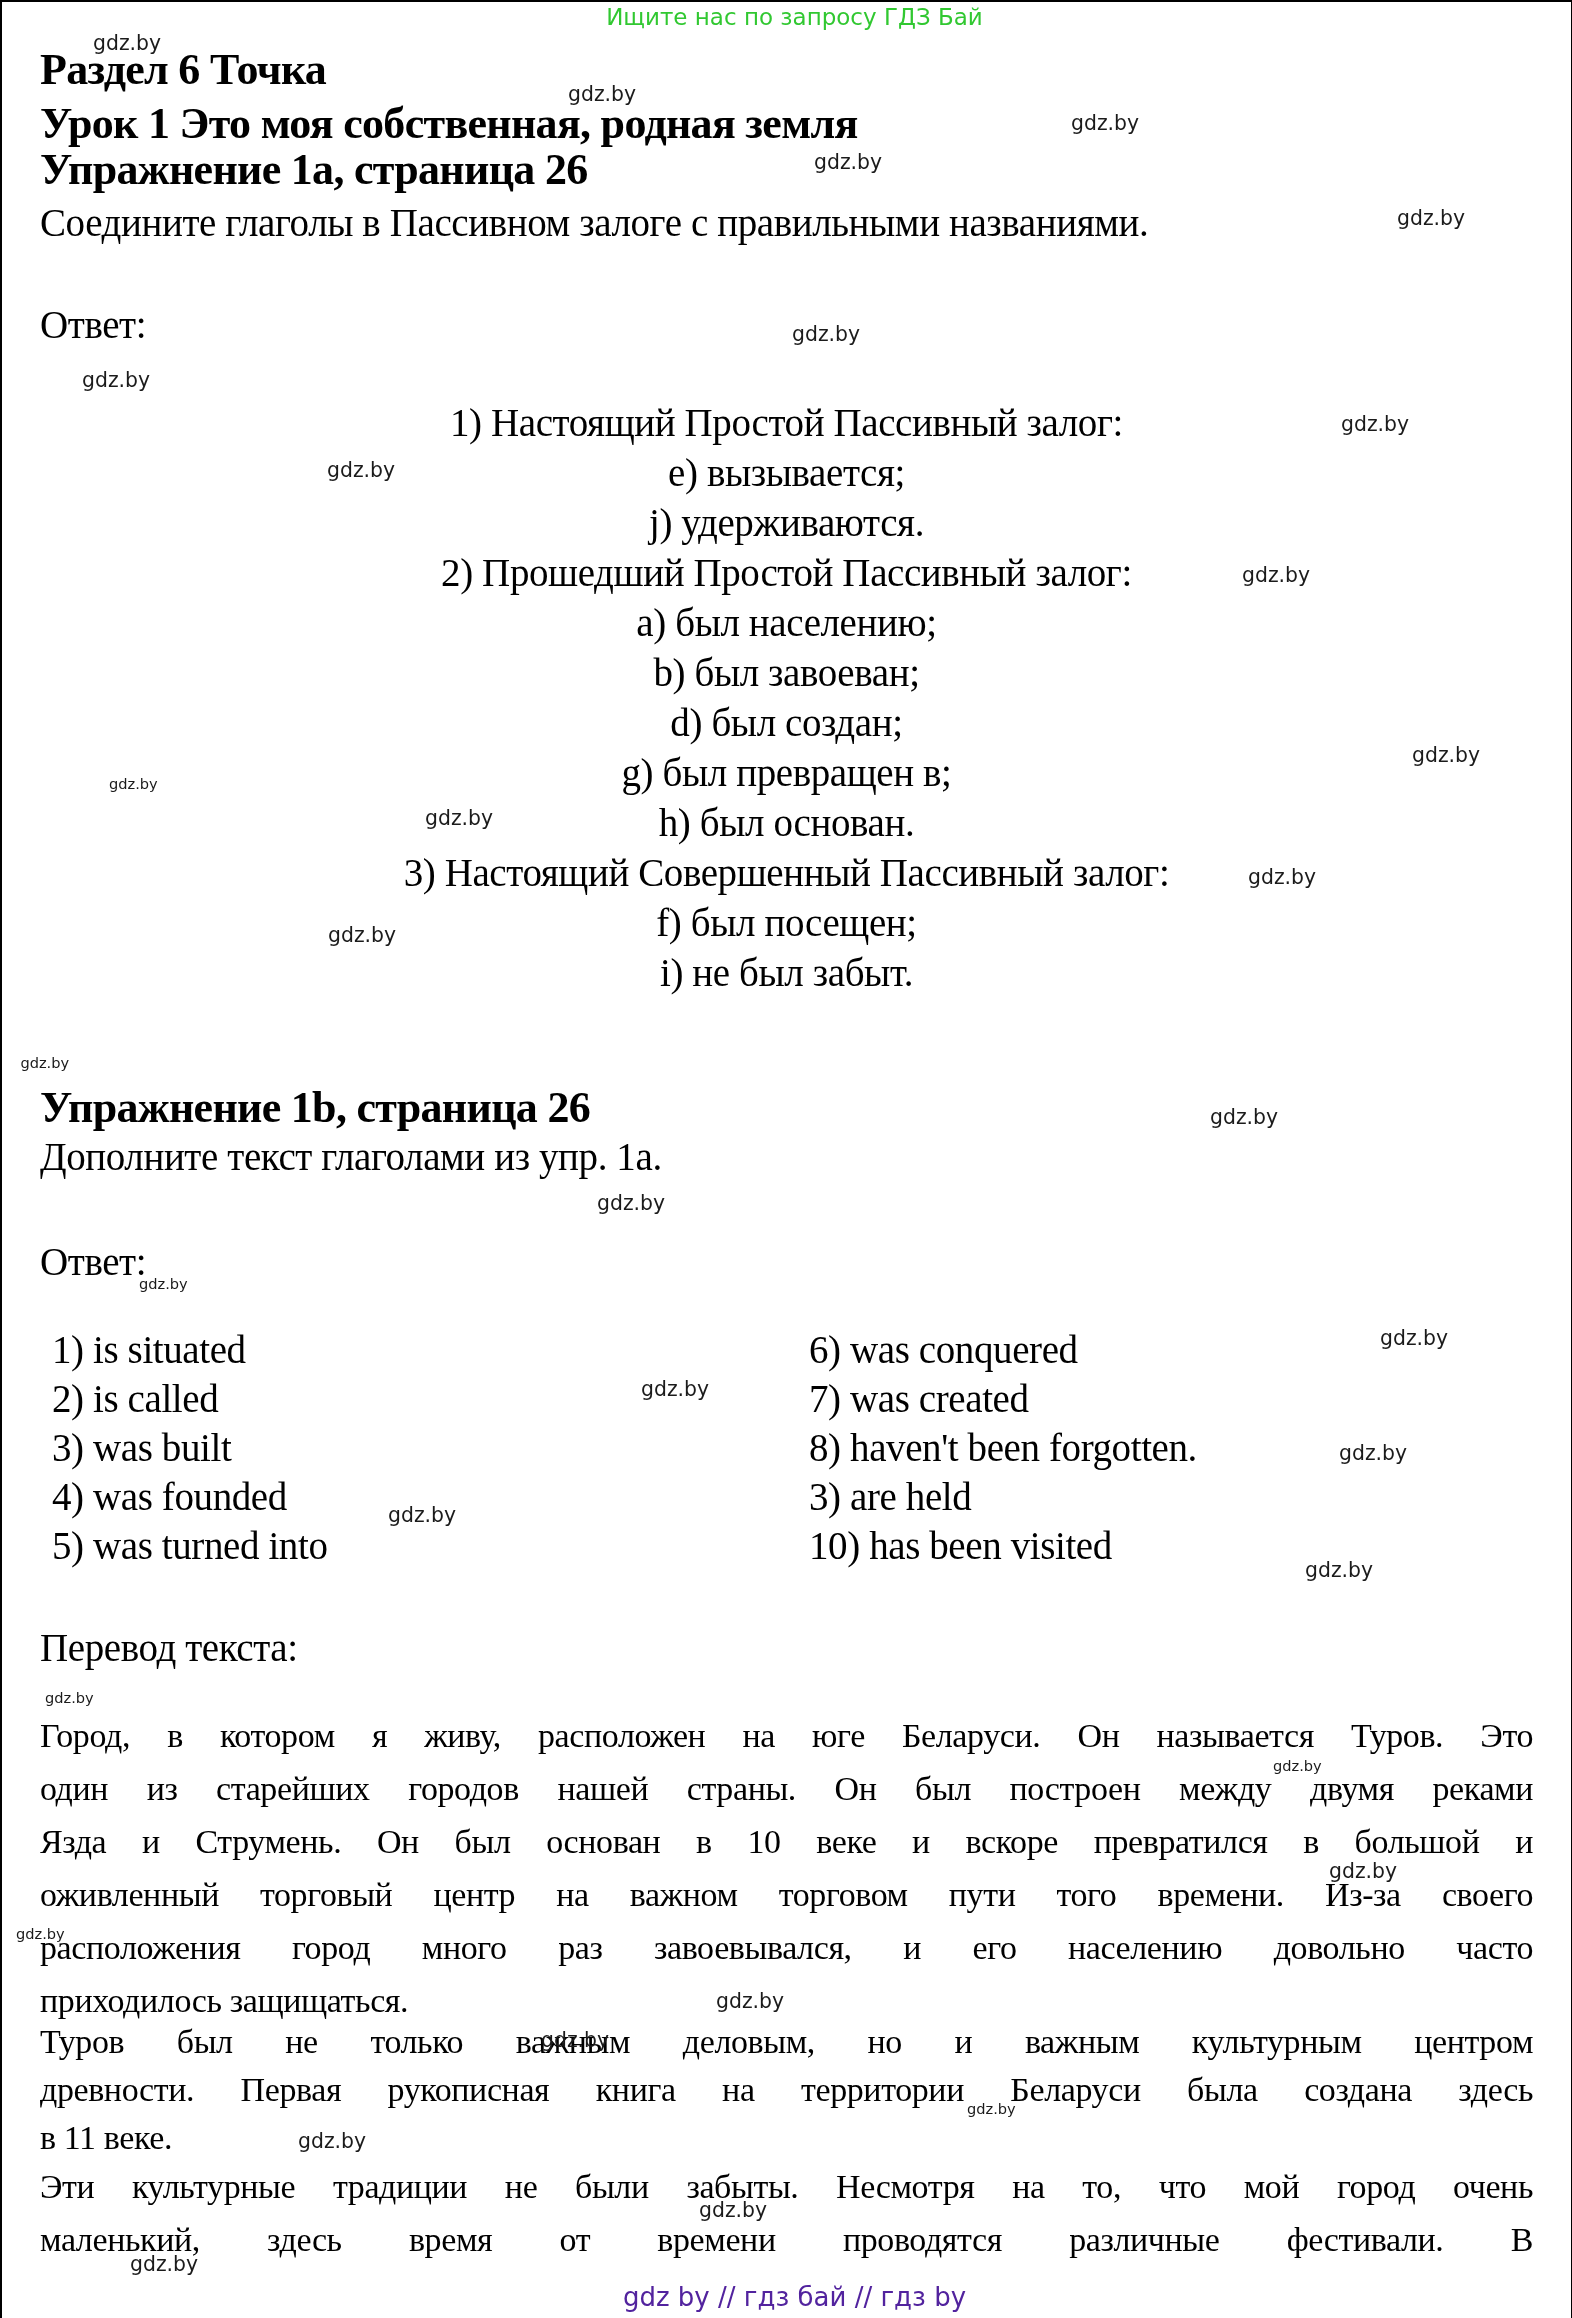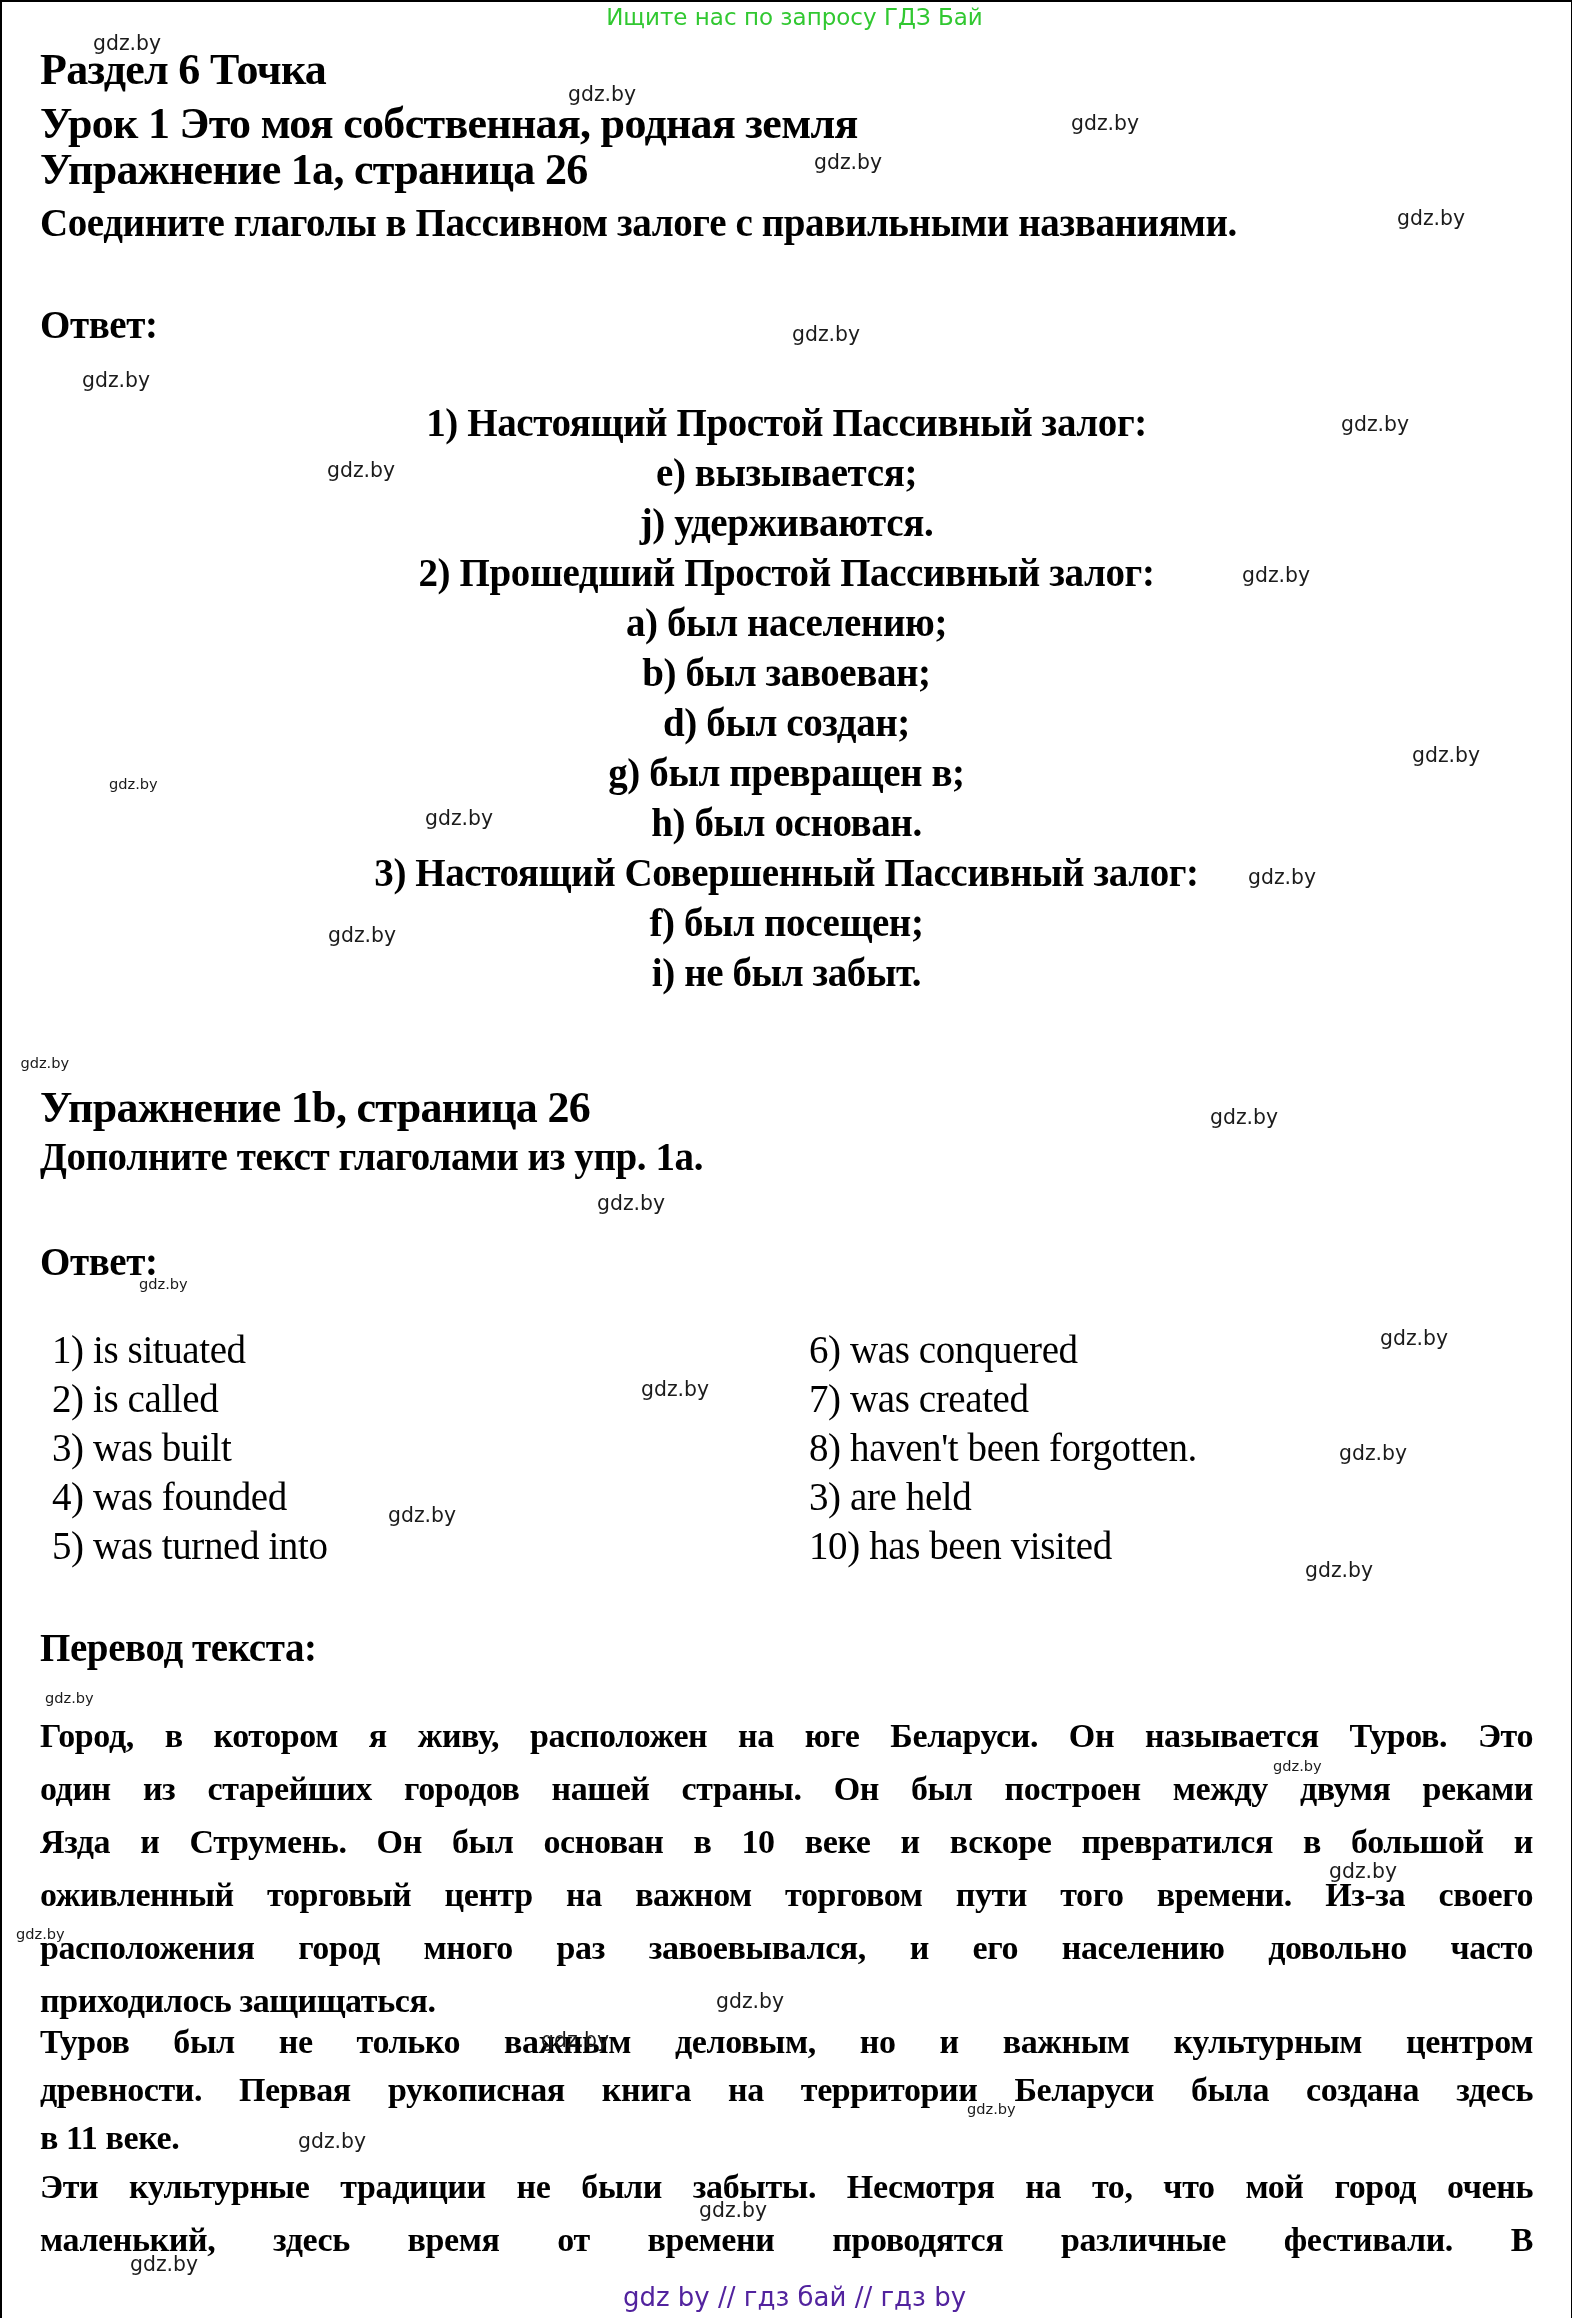--- a/index.html
+++ b/index.html
@@ -10,21 +10,21 @@
     background: #ffffff;
     font-family: "Liberation Serif", serif;
     color: #000000;
     overflow: hidden;
   }
   .edge { position:absolute; background:#000; }
   .edge-top { top:0; left:0; width:100%; height:2.2px; }
   .edge-left { top:0; left:0; width:2.2px; height:100%; }
   .edge-right { top:0; right:0; width:2.2px; height:100%; }
 
-  .abs { position:absolute; left:40px; right:40px;font-weight:bold; }
+  .abs { position:absolute; left:40px; right:40px; }
 
   .banner {
     position:absolute; left:8px; width:100%;
     text-align:center;
     font-family:"DejaVu Sans", sans-serif;
     white-space:nowrap;
   }
   .banner-top { top:4.4px; font-size:23px; }
   .banner-bottom { top:2282px; font-size:26px; }
 

